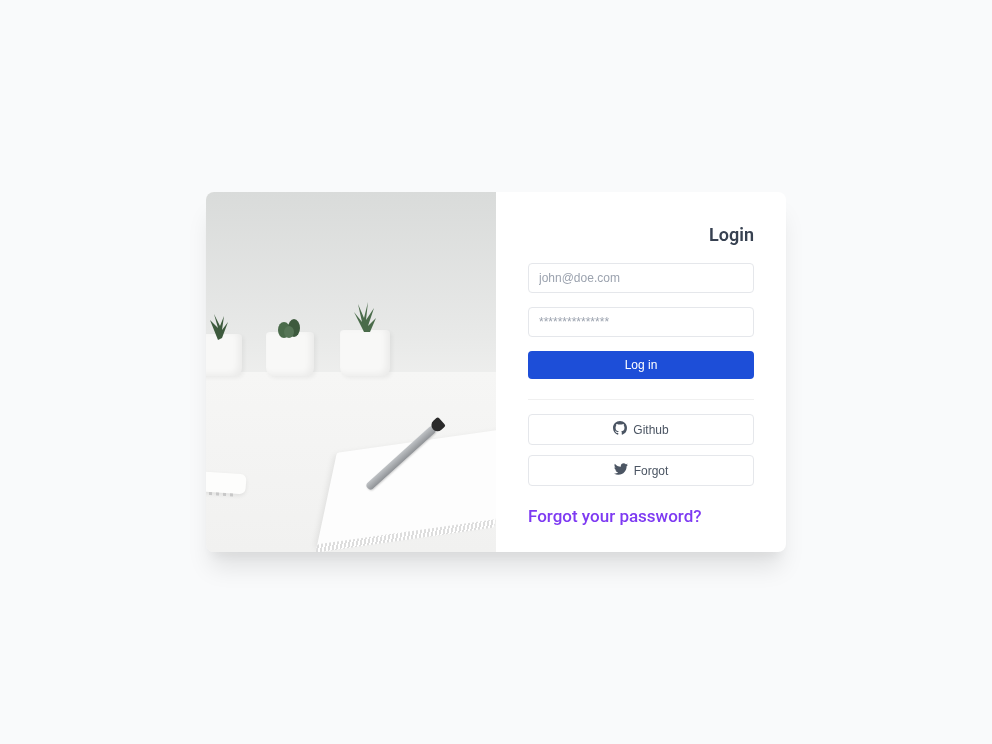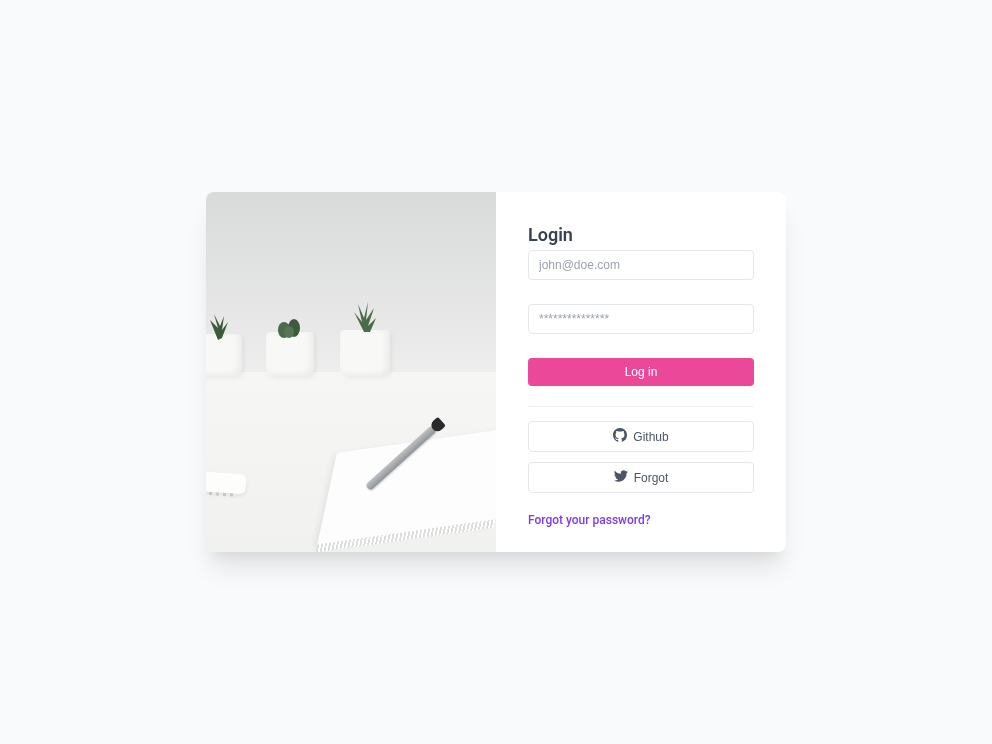--- a/index.html
+++ b/index.html
@@ -123,46 +123,47 @@
     .form-panel {
       width: 50%;
       padding: 32px 32px 0 32px;
       display: flex;
       flex-direction: column;
     }
     .title {
       font-size: 18px;
       font-weight: 600;
       color: #374151;
-      margin-bottom: 5px;
+      margin-bottom: 18px;
+      text-align: right;
     }
     .label {
       font-size: 12px;
       color: #4b5563;
       margin-bottom: 4px;
       display: block;
     }
     .input {
       width: 100%;
       padding: 7px 10px;
       font-size: 12px;
       border: 1px solid #e5e7eb;
       border-radius: 4px;
       color: #374151;
       background: #fff;
-      margin-bottom: 24px;
+      margin-bottom: 14px;
       outline: none;
     }
     .input::placeholder {
       color: #9ca3af;
     }
     .btn-primary {
       width: 100%;
       padding: 7px;
-      background: #ec4899;
+      background: #1d4ed8;
       color: #fff;
       border: none;
       border-radius: 4px;
       font-size: 12px;
       font-weight: 500;
       cursor: pointer;
       margin-bottom: 0;
     }
     .divider {
       border: none;
@@ -184,21 +185,21 @@
       gap: 6px;
       margin-bottom: 10px;
     }
     .btn-social svg {
       width: 14px;
       height: 14px;
     }
     .link {
       display: block;
       color: #7e3af2;
-      font-size: 12px;
+      font-size: 17px;
       font-weight: 500;
       text-decoration: none;
       margin-top: 8px;
       cursor: pointer;
     }
     .link:first-of-type {
       margin-top: 10px;
     }
   </style>
 </head>

